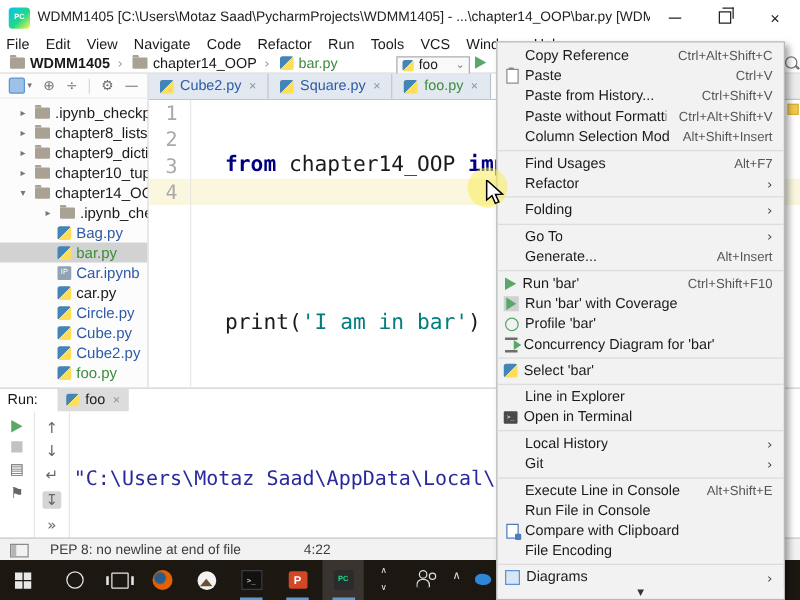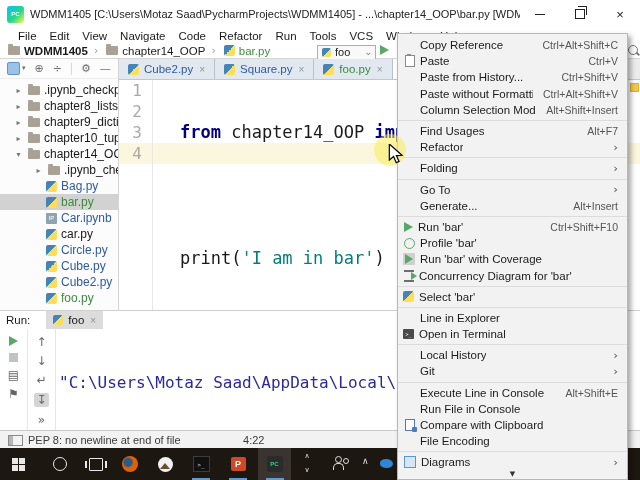--- a/index.html
+++ b/index.html
@@ -13,21 +13,21 @@
            background:linear-gradient(135deg,#07c3f2 0%,#21d789 55%,#fcf84a 100%);
            display:flex;align-items:center;justify-content:center;font-size:6px;font-weight:bold;color:#fff;}
   .title-text{font-size:11px;color:#222;white-space:nowrap;overflow:hidden;}
   .win-controls{margin-left:auto;display:flex;flex:none;}
   .win-btn{width:40px;height:28px;display:flex;align-items:center;justify-content:center;color:#222;font-size:13px;}
   .min-glyph{display:block;width:10px;height:1px;background:#222;}
   .restore-glyph{position:relative;width:8px;height:8px;border:1px solid #222;background:#fff;}
   .restore-glyph::before{content:"";position:absolute;left:2px;top:-4px;width:8px;height:8px;border:1px solid #222;border-bottom:none;border-left:none;}
 
   
-  .menubar{position:absolute;left:0;top:28px;right:1px;height:15px;background:#fff;display:flex;align-items:center;gap:13px;padding-left:18px;font-size:11.5px;}
+  .menubar{position:absolute;left:0;top:28px;right:1px;height:15px;background:#fff;display:flex;align-items:center;gap:13px;padding-left:5px;font-size:11.5px;}
   .menubar span{white-space:nowrap;}
 
   
   .toolbar{position:absolute;left:0;top:43px;right:0;height:15px;background:#fff;border-bottom:1px solid #d6d6d6;display:flex;align-items:center;font-size:11.5px;}
   .crumb{display:flex;align-items:center;gap:4px;margin-left:8px;}
   .crumb-sep{color:#999;margin-left:6px;font-size:11px;}
   .folder-ic{width:12px;height:9px;background:#a9a294;border-radius:1px;position:relative;flex:none;}
   .folder-ic::before{content:"";position:absolute;left:0;top:-2px;width:5px;height:2px;background:#a9a294;border-radius:1px 1px 0 0;}
   .py-ic{width:11px;height:11px;border-radius:2px;background:linear-gradient(135deg,#4584b6 50%,#ffde57 50%);flex:none;}
   .run-combo{position:absolute;left:317px;top:1.5px;width:53px;height:13px;border:1px solid #aeaeae;background:#f9f9f9;display:flex;align-items:center;gap:4px;padding-left:4px;font-size:11px;}
@@ -80,21 +80,21 @@
   .rstop{width:9px;height:9px;background:#c0c3c6;}
   .ric{font-size:12px;line-height:12px;color:#666;}
   .ric.sel{background:#d5d5d5;border-radius:2px;padding:1px 2px;}
   .console{position:absolute;left:59px;top:4px;right:0;font-family:"DejaVu Sans Mono",monospace;font-size:16px;line-height:20px;color:#2a2a9b;white-space:pre;}
   .hscroll{position:absolute;left:59px;top:105px;width:246px;height:5px;background:#c9c9c9;border-radius:3px;}
 
   
   .statusbar{position:absolute;left:0;top:430px;right:0;height:18px;background:#f2f2f2;border-top:1px solid #c9c9c9;font-size:11px;color:#3c3c3c;}
   .sb-widget{position:absolute;left:8px;top:4px;width:13px;height:9px;border:1px solid #8a8a8a;}
   .sb-widget::before{content:"";position:absolute;left:0;top:0;width:4px;height:9px;background:#b5b5b5;}
-  .sb-msg{position:absolute;left:28px;top:2.5px;}
+  .sb-msg{position:absolute;left:40px;top:2.5px;}
   .sb-right{position:absolute;left:227px;top:2.5px;display:flex;gap:13px;align-items:center;flex-direction:column;}
   .sb-item{display:flex;align-items:center;gap:2px;}
   .ud{font-size:9px;color:#777;}
 
   
   .taskbar{position:absolute;left:0;top:448px;right:0;height:32px;background:#1d1712;}
   .tb{position:absolute;top:0;width:32px;height:32px;display:flex;align-items:center;justify-content:center;}
   .win-logo{display:grid;grid-template-columns:6px 6px;grid-template-rows:6px 6px;gap:1px;}
   .win-logo i{background:#e8e8e8;}
   .cortana{width:12px;height:12px;border:1.5px solid #e8e8e8;border-radius:50%;}
@@ -478,26 +478,26 @@
         <span class="lbl">Generate...</span>
         <span class="sc">Alt+Insert</span>
       </div>
     <div class="msep"></div>
     <div class="mi">
         <span class="ic ic-run"></span>
         <span class="lbl">Run 'bar'</span>
         <span class="sc">Ctrl+Shift+F10</span>
       </div>
     <div class="mi">
+        <span class="ic ic-cov"></span>
+        <span class="lbl">Run 'bar' with Coverage</span>
+      </div>
+    <div class="mi">
         <span class="ic ic-prof"></span>
         <span class="lbl">Profile 'bar'</span>
-      </div>
-    <div class="mi">
-        <span class="ic ic-cov"></span>
-        <span class="lbl">Run 'bar' with Coverage</span>
       </div>
     <div class="mi">
         <span class="ic ic-conc"></span>
         <span class="lbl">Concurrency Diagram for 'bar'</span>
       </div>
     <div class="msep"></div>
     <div class="mi">
         <span class="ic ic-pyl"></span>
         <span class="lbl">Select 'bar'</span>
       </div>

